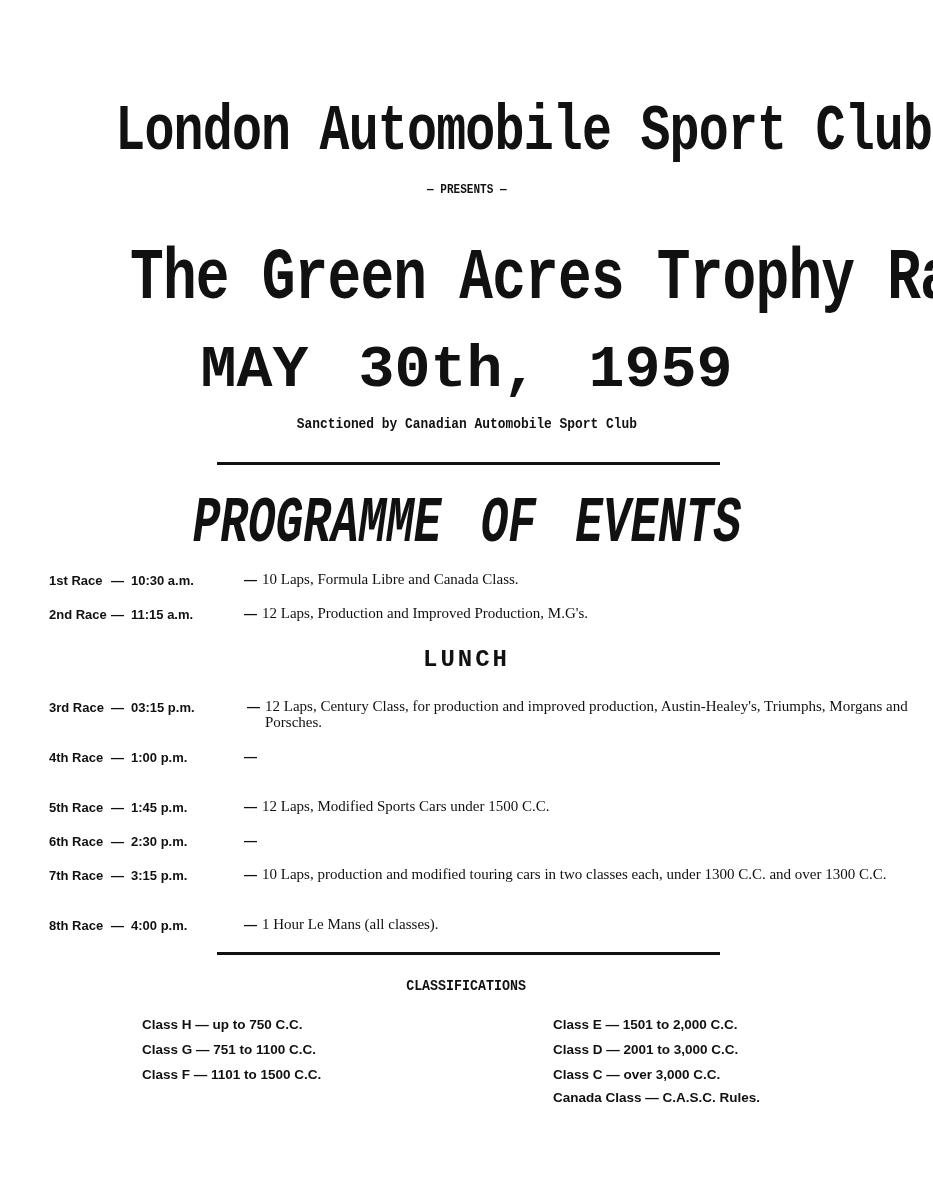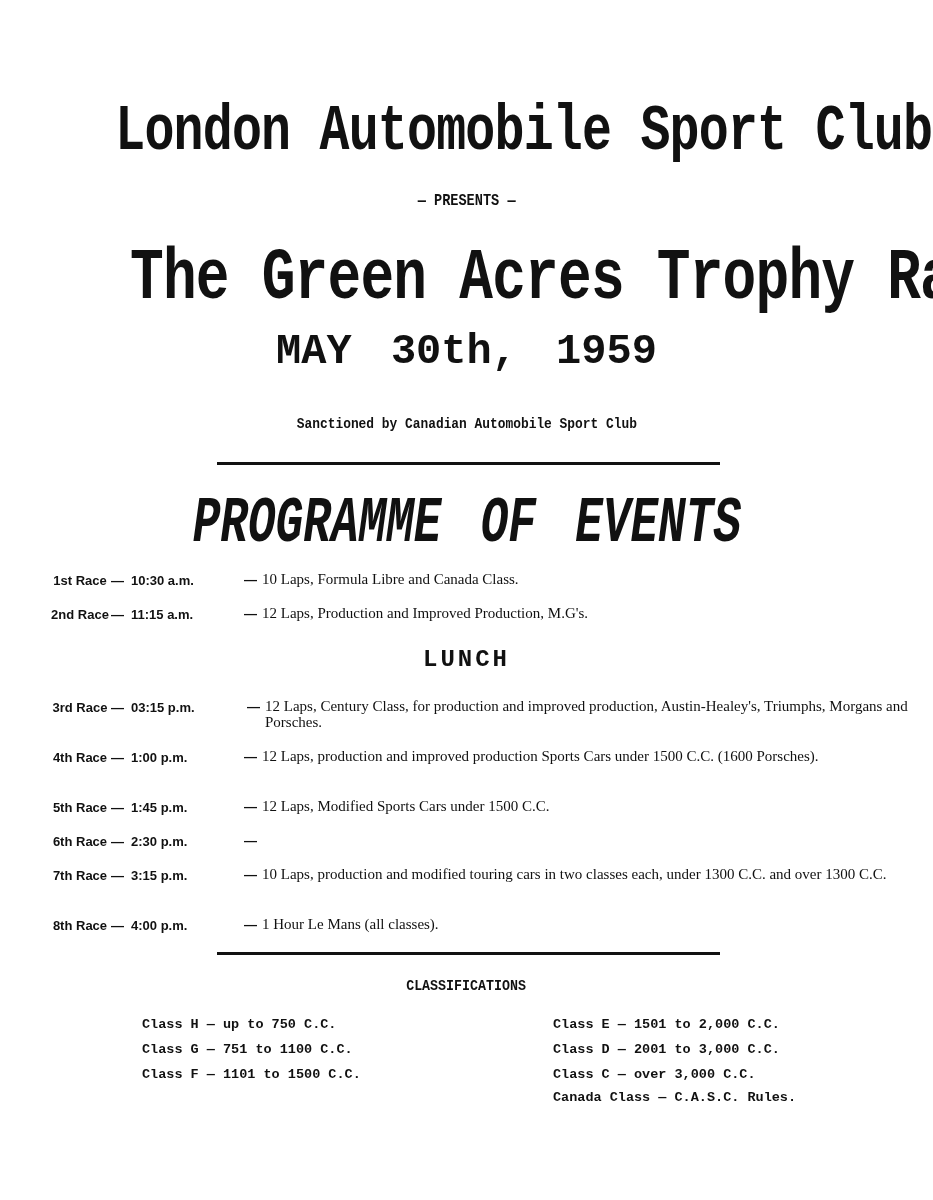--- a/index.html
+++ b/index.html
@@ -1,45 +1,45 @@
 <!DOCTYPE html>
 <html><head>
   <meta charset="utf-8">
   <style>
     html, body { margin: 0; padding: 0; background: #ffffff; }
     body { width: 933px; height: 1200px; position: relative; overflow: hidden; color: #111111; }
     .cond { font-family: Liberation Mono, monospace; font-weight: bold; display: inline-block; transform-origin: center; }
     .center-line { position: absolute; left: 0; width: 933px; text-align: center; white-space: nowrap; }
     #club { top: 96px; font-size: 64px; letter-spacing: -1px; }
     #club span { transform: scaleX(0.78); display: inline-block; }
-    #presents { top: 192px; font-size: 16px; }
+    #presents { top: 182px; font-size: 13px; }
     #presents span { transform: scaleX(0.85); display: inline-block; }
     #event { top: 238px; font-size: 72px; letter-spacing: -1px; }
     #event span { transform: scaleX(0.78); display: inline-block; }
-    #date { top: 328px; font-size: 42px; }
+    #date { top: 336px; font-size: 60px; }
     #date span { display: inline-block; transform: scaleX(1.0); word-spacing: 14px; }
     #sanction { top: 416px; font-size: 14px; }
     #sanction span { display: inline-block; transform: scaleX(0.92); }
     .rule { position: absolute; left: 217px; width: 503px; height: 3px; background: #111; }
     #rule1 { top: 462px; }
     #rule2 { top: 952px; }
     #programme { top: 488px; font-size: 64px; font-style: italic; }
     #programme span { display: inline-block; transform: scaleX(0.72); word-spacing: 16px; }
     .race { position: absolute; left: 49px; width: 860px; font-size: 15px; }
     .race .lead { position: absolute; left: 0; top: 0; font-family: "Liberation Sans", sans-serif; font-weight: bold; font-size: 13px; white-space: nowrap; }
-    .race .rnum { display: inline-block; width: 62px; text-align: center; }
+    .race .rnum { display: inline-block; width: 62px; }
     .race .dash1 { display: inline-block; width: 20px; }
     .race .time { display: inline-block; width: 80px; text-align: left; }
     .race .desc { position: absolute; left: 213px; top: -2px; width: 680px; font-family: "Liberation Serif", serif; font-size: 15px; line-height: 16px; }
     .race .desc .dash2 { font-family: "Liberation Sans", sans-serif; font-weight: bold; position: absolute; left: -18px; top: 1px; font-size: 13px; }
     #lunch { top: 646px; font-size: 24px; letter-spacing: 3px; }
     #lunch span { display: inline-block; }
     #classif-title { top: 978px; font-size: 14px; }
     #classif-title span { display: inline-block; transform: scaleX(0.95); }
-    .cls { position: absolute; font-family: Liberation Mono, monospace; font-weight: bold; font-size: 13.5px; white-space: nowrap; }
+    .cls { position: absolute; font-family: Liberation Sans, sans-serif; font-weight: bold; font-size: 13.5px; white-space: nowrap; }
     .col-left { left: 142px; }
     .col-right { left: 553px; }
   </style>
 </head>
 <body>
 
 <div id="club" class="center-line cond"><span>London Automobile Sport Club</span></div>
 <div id="presents" class="center-line cond"><span>— PRESENTS —</span></div>
 <div id="event" class="center-line cond"><span>The Green Acres Trophy Races</span></div>
 <div id="date" class="center-line cond"><span>MAY 30th, 1959</span></div>
@@ -59,21 +59,21 @@
 </div>
 
 <div id="lunch" class="center-line cond"><span>LUNCH</span></div>
 
 <div class="race" style="top:700px">
   <div class="lead"><span class="rnum">3rd Race</span><span class="dash1">—</span><span class="time" style="width:auto">03:15 p.m.</span></div>
   <div class="desc" style="left:216px"><span class="dash2">—</span><span>12 Laps, Century Class, for production and improved production, Austin-Healey's, Triumphs, Morgans and Porsches.</span></div>
 </div>
 <div class="race" style="top:750px">
   <div class="lead"><span class="rnum">4th Race</span><span class="dash1">—</span><span class="time">1:00 p.m.</span></div>
-  <div class="desc"><span class="dash2">—</span><span>12 Laps, production and improved production Sports Cars under 1500 C.C. (1600 Porsches).</span></div>
+  <div class="desc"><span class="dash2">—</span></div>
 </div>
 <div class="race" style="top:800px">
   <div class="lead"><span class="rnum">5th Race</span><span class="dash1">—</span><span class="time">1:45 p.m.</span></div>
   <div class="desc"><span class="dash2">—</span><span>12 Laps, Modified Sports Cars under 1500 C.C.</span></div>
 </div>
 <div class="race" style="top:834px">
   <div class="lead"><span class="rnum">6th Race</span><span class="dash1">—</span><span class="time">2:30 p.m.</span></div>
   <div class="desc"><span class="dash2">—</span></div>
 </div>
 <div class="race" style="top:868px">

